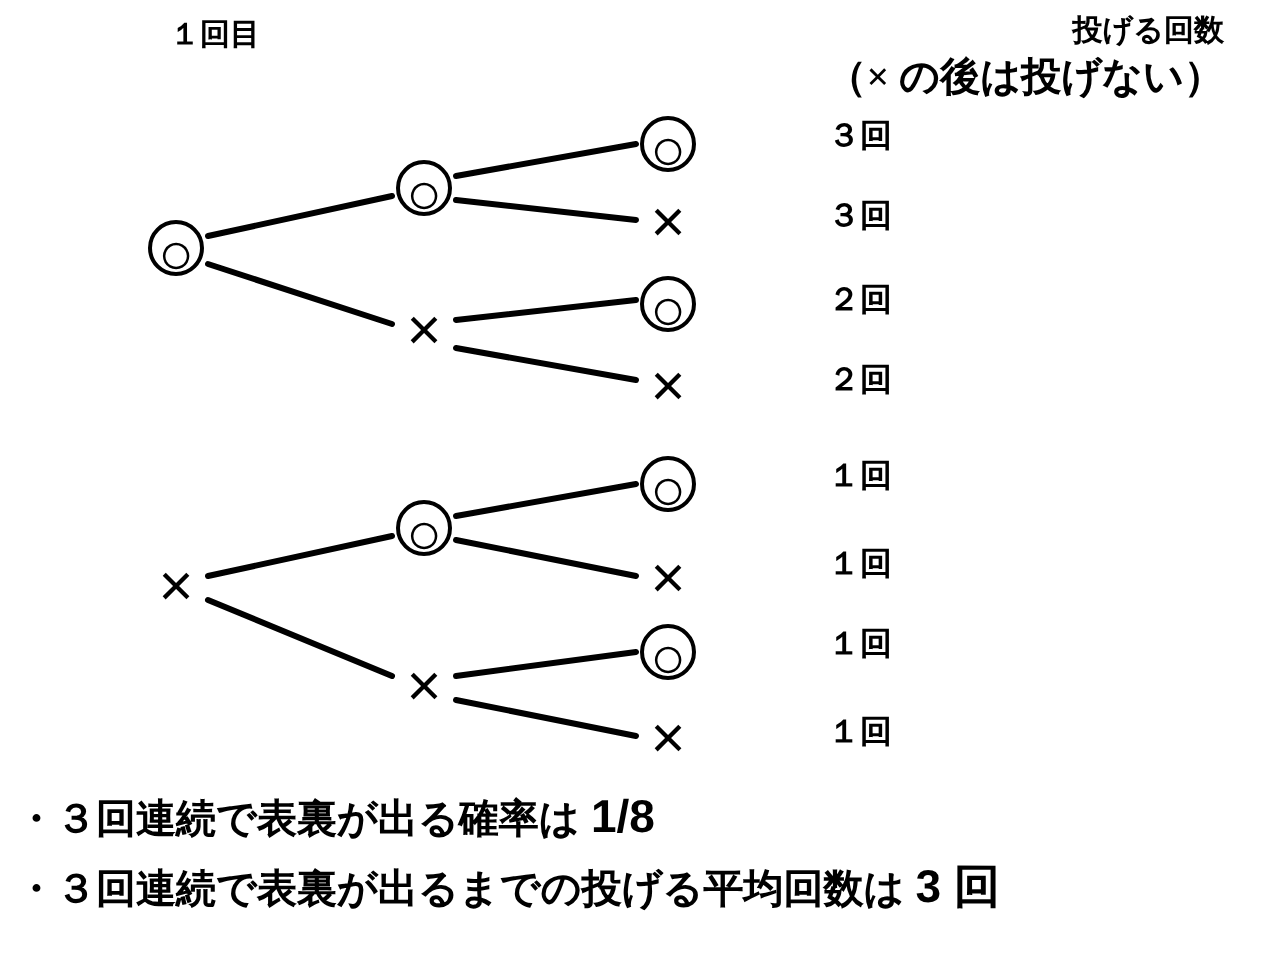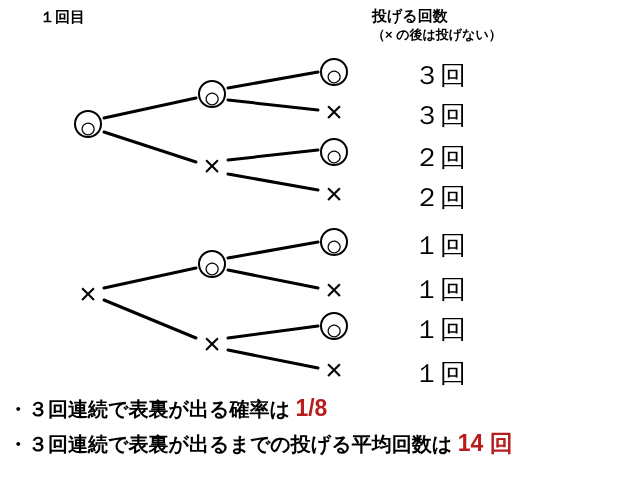--- a/index.html
+++ b/index.html
@@ -19,33 +19,34 @@
     width: 640px;
     height: 480px;
   }
   .hdr {
     position: absolute;
     font-size: 15px;
     font-weight: bold;
     white-space: nowrap;
   }
   .hdr-col {
-    text-align: left;
+    text-align: right;
   }
   #hdr1 { left: 40px; top: 8px; width: 90px; }
   #hdr2 { left: 160px; top: 8px; width: 90px; }
   #hdr3 { left: 275px; top: 8px; width: 90px; }
   #hdr4 {
-    left: 372px;
+    left: 362px;
     top: 6px;
     width: 250px;
-    text-align: left;
+    text-align: right;
     line-height: 1.35;
+    font-family: Liberation Serif, serif;
   }
-  #hdr4 .l2 { font-size: 13px; }
+  #hdr4 .l2 { font-size: 20px; }
 
   svg#tree {
     position: absolute;
     left: 0;
     top: 0;
     width: 640px;
     height: 480px;
   }
   .node {
     position: absolute;
@@ -67,39 +68,39 @@
     margin-left: -14px;
     margin-top: -14px;
   }
   .node.cross {
     font-size: 30px;
     font-weight: 400;
     line-height: 34px;
   }
   .count {
     position: absolute;
-    font-size: 26px;
-    font-weight: normal;
+    font-size: 16px;
+    font-weight: bold;
     white-space: nowrap;
   }
   .bullets {
     position: absolute;
     left: 8px;
     top: 392px;
     width: 628px;
   }
   .bullet {
     font-size: 20px;
     font-weight: bold;
     line-height: 1.45;
     white-space: nowrap;
     margin-bottom: 2px;
   }
   .accent {
-    color: #b91c1c;
+    color: #000000;
     font-size: 23px;
   }
 </style>
 </head>
 <body>
 
 <div id="root">
 
   <div class="hdr hdr-col" id="hdr1">１回目</div>
   <div class="hdr" id="hdr4">
@@ -154,17 +155,17 @@
   <div class="count" style="left:414px; top:228px;">１回</div>
   <div class="count" style="left:414px; top:272px;">１回</div>
   <div class="count" style="left:414px; top:312px;">１回</div>
   <div class="count" style="left:414px; top:356px;">１回</div>
 
   <div class="bullets">
     <div class="bullet">
       <span>・３回連続で表裏が出る確率は </span><span class="accent">1/8</span>
     </div>
     <div class="bullet">
-      <span>・３回連続で表裏が出るまでの投げる平均回数は </span><span class="accent">14 回</span>
+      <span>・３回連続で表裏が出るまでの投げる平均回数は </span><span class="accent">3 回</span>
     </div>
   </div>
 
 </div>
 
 </body></html>

